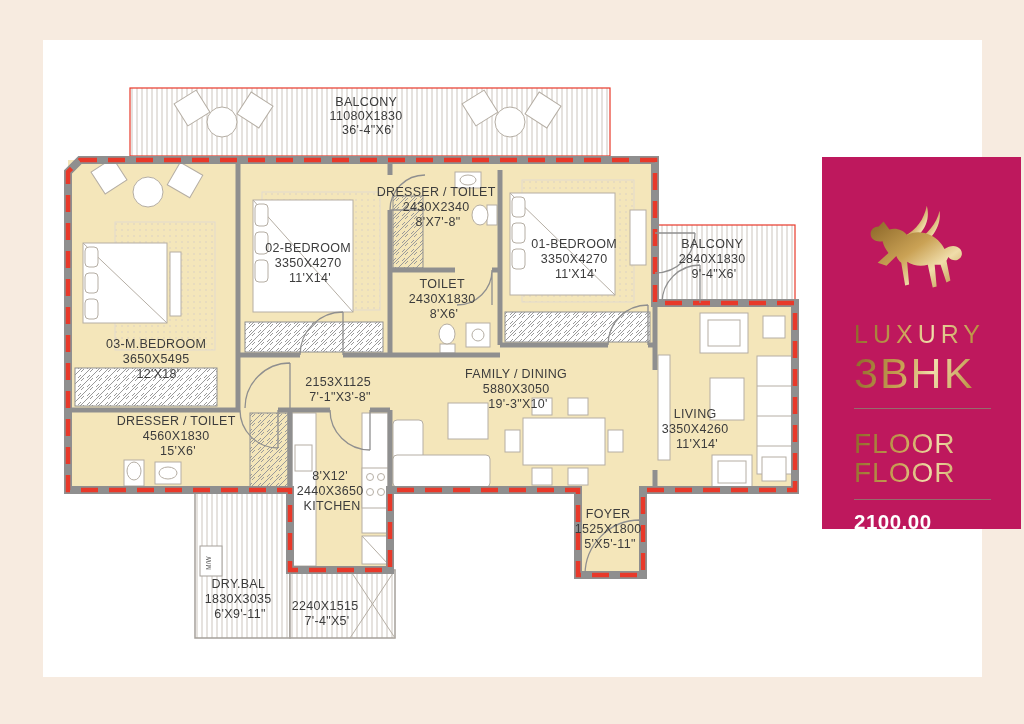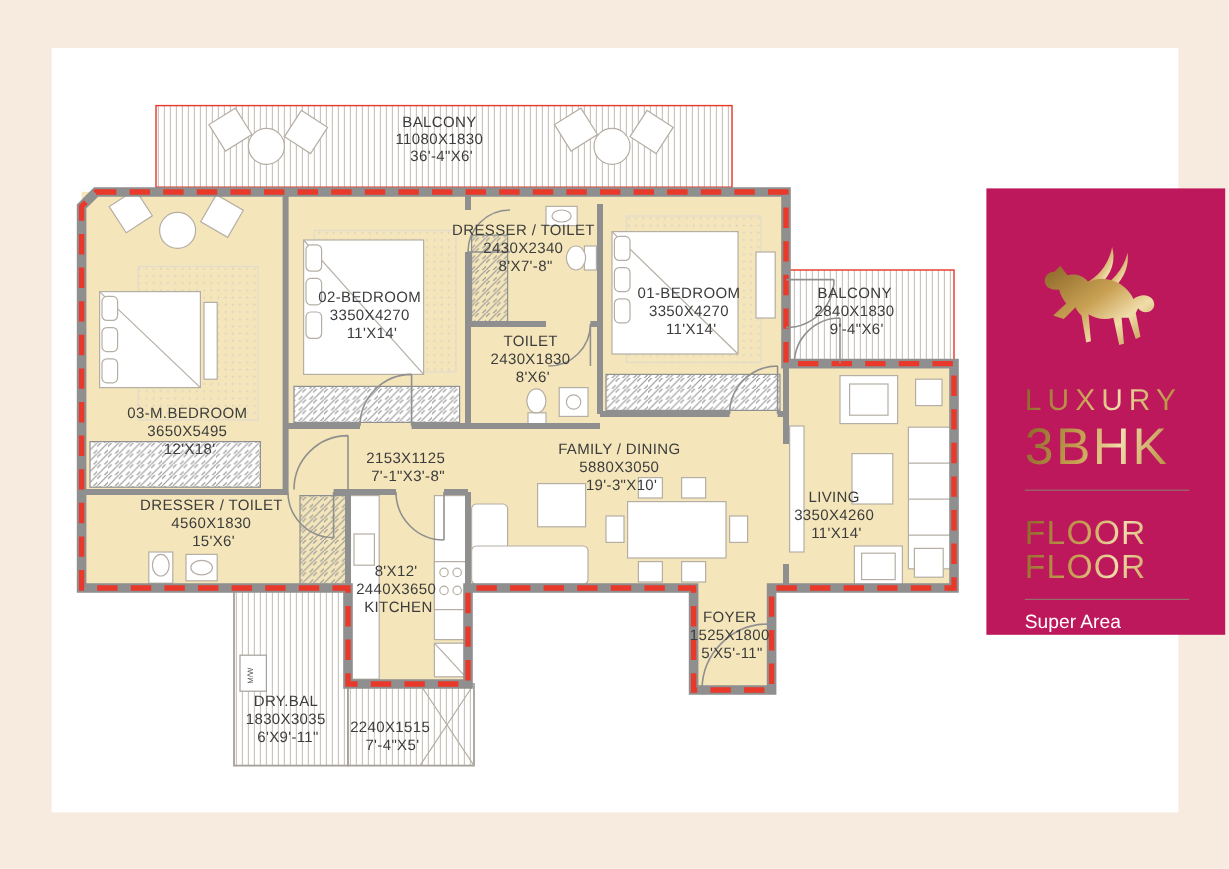--- a/index.html
+++ b/index.html
@@ -336,15 +336,14 @@
              C30,46 28,42 27,38 C21,39 16,37 15,32 C14,27 18,23 23,23 Z" fill="url(#gold)"></path>
   </svg>
   <div class="luxury gold-grad">LUXURY</div>
   <div class="bhk gold-grad">3BHK</div>
   <div class="divider"></div>
   <div class="floorplan-words gold-grad">
     <div>FLOOR</div>
     <div>FLOOR</div>
   </div>
   <div class="divider"></div>
-  <div class="super-label">Super Area (Approx.)</div>
   <div class="super-value">2100.00 SQ.FT.</div>
 </div>
 
 </body></html>

